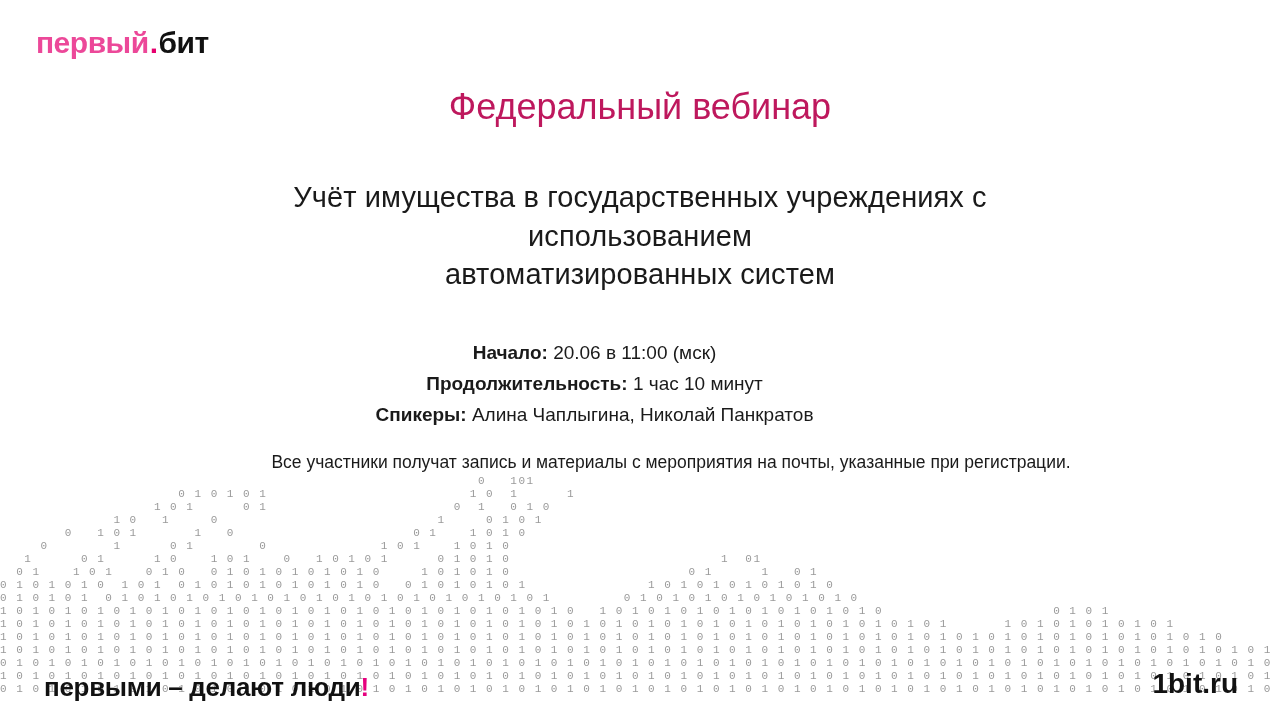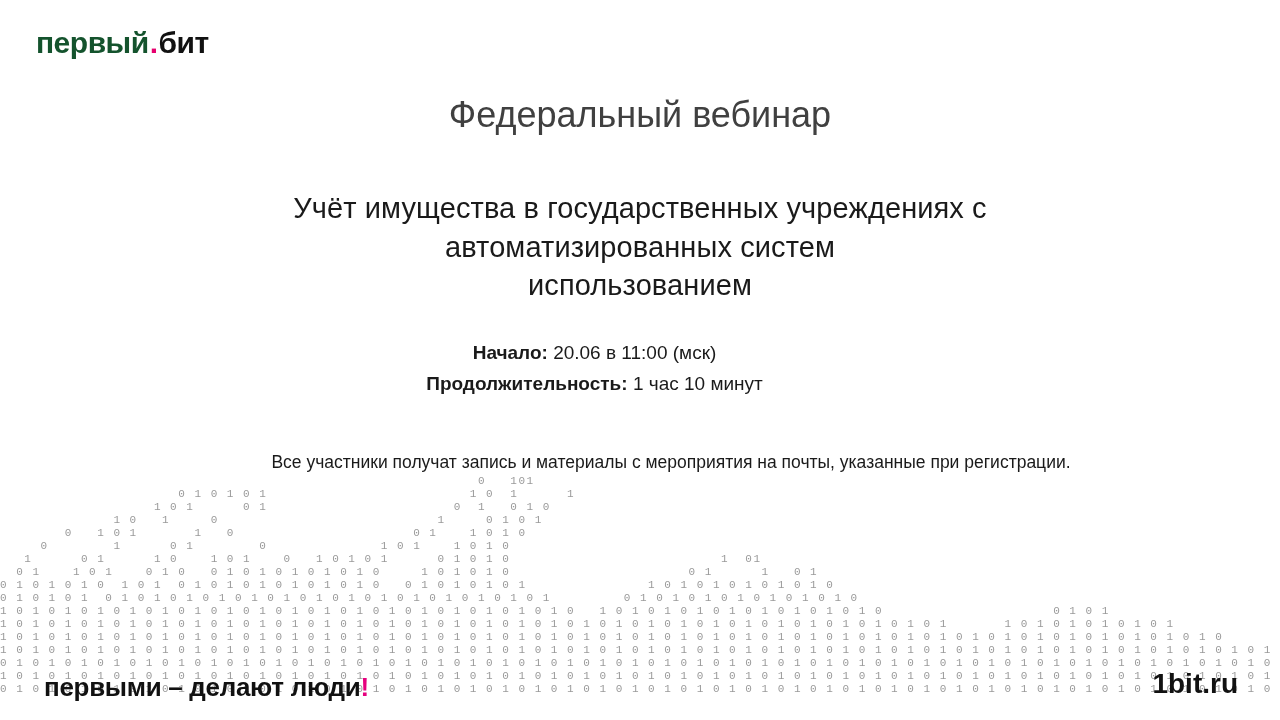--- a/index.html
+++ b/index.html
@@ -30,41 +30,41 @@
     top: 28px;
     left: 36px;
     display: flex;
     align-items: baseline;
     font-weight: bold;
     font-size: 30px;
     letter-spacing: -0.5px;
     color: #111111;
     line-height: 1;
   }
-  .logo .logo-first { color: #14532d; }
+  .logo .logo-first { color: #ec4899; }
   .logo .logo-dot {
     color: #e6006e;
     margin: 0 1px;
   }
   .logo .logo-bit { color: #111111; }
 
   
   .title-block {
     position: absolute;
     top: 82px;
     left: 0;
     width: 1280px;
     text-align: center;
   }
   .fed-title {
-    color: #404040;
+    color: #be185d;
     font-size: 36px;
     font-weight: normal;
     line-height: 1.15;
-    margin: 12px;
+    margin: 4px;
   }
   .main-title {
     margin: 9px;
     padding-top: 42px;
     font-size: 29px;
     font-weight: normal;
     color: #1a1a1a;
     line-height: 1.32;
     letter-spacing: 0.1px;
   }
@@ -157,34 +157,38 @@
   <div class="logo">
     <span class="logo-first">первый</span>
       <span class="logo-dot">.</span>
       <span class="logo-bit">бит</span>
   </div>
 
   <div class="title-block">
     <h1 class="fed-title">Федеральный вебинар</h1>
     <h2 class="main-title">
       <span class="line">Учёт имущества в государственных учреждениях с</span>
+      <span class="line">использованием</span>
       <span class="line">автоматизированных систем</span>
-      <span class="line">использованием</span>
     </h2>
   </div>
 
   <div class="details">
     <span class="row">
       <b>Начало:</b>
       <span>20.06 в 11:00 (мск)</span>
     </span>
     <span class="row">
       <b>Продолжительность:</b>
       <span>1 час 10 минут</span>
     </span>
+    <span class="row">
+      <b>Спикеры:</b>
+      <span>Алина Чаплыгина, Николай Панкратов</span>
+    </span>
   </div>
 
   <div class="note">Все участники получат запись и материалы с мероприятия на почты, указанные при регистрации.</div>
 
   <div class="skyline">
     <div class="skyline-canvas" id="skyline-canvas"><span class="bit-row">                                                           0   101                                                                                                        </span><span class="bit-row">                      0 1 0 1 0 1                         1 0  1      1                                                                                                    </span><span class="bit-row">                   1 0 1      0 1                       0  1   0 1 0                                                                                                       </span><span class="bit-row">              1 0   1     0                           1     0 1 0 1                                                                                                        </span><span class="bit-row">        0   1 0 1       1   0                      0 1    1 0 1 0                                                                                                          </span><span class="bit-row">     0        1      0 1        0              1 0 1    1 0 1 0                                                                                                            </span><span class="bit-row">   1      0 1      1 0    1 0 1    0   1 0 1 0 1      0 1 0 1 0                          1  01                                                                            </span><span class="bit-row">  0 1    1 0 1    0 1 0   0 1 0 1 0 1 0 1 0 1 0     1 0 1 0 1 0                      0 1      1   0 1                                                                     </span><span class="bit-row">0 1 0 1 0 1 0  1 0 1  0 1 0 1 0 1 0 1 0 1 0 1 0   0 1 0 1 0 1 0 1               1 0 1 0 1 0 1 0 1 0 1 0                                                                    </span><span class="bit-row">0 1 0 1 0 1  0 1 0 1 0 1 0 1 0 1 0 1 0 1 0 1 0 1 0 1 0 1 0 1 0 1 0 1         0 1 0 1 0 1 0 1 0 1 0 1 0 1 0                                                                 </span><span class="bit-row">1 0 1 0 1 0 1 0 1 0 1 0 1 0 1 0 1 0 1 0 1 0 1 0 1 0 1 0 1 0 1 0 1 0 1 0   1 0 1 0 1 0 1 0 1 0 1 0 1 0 1 0 1 0                     0 1 0 1                                  </span><span class="bit-row">1 0 1 0 1 0 1 0 1 0 1 0 1 0 1 0 1 0 1 0 1 0 1 0 1 0 1 0 1 0 1 0 1 0 1 0 1 0 1 0 1 0 1 0 1 0 1 0 1 0 1 0 1 0 1 0 1 0 1       1 0 1 0 1 0 1 0 1 0 1                          </span><span class="bit-row">1 0 1 0 1 0 1 0 1 0 1 0 1 0 1 0 1 0 1 0 1 0 1 0 1 0 1 0 1 0 1 0 1 0 1 0 1 0 1 0 1 0 1 0 1 0 1 0 1 0 1 0 1 0 1 0 1 0 1 0 1 0 1 0 1 0 1 0 1 0 1 0 1 0 1 0          1  0 1    </span><span class="bit-row">1 0 1 0 1 0 1 0 1 0 1 0 1 0 1 0 1 0 1 0 1 0 1 0 1 0 1 0 1 0 1 0 1 0 1 0 1 0 1 0 1 0 1 0 1 0 1 0 1 0 1 0 1 0 1 0 1 0 1 0 1 0 1 0 1 0 1 0 1 0 1 0 1 0 1 0 1 0 1 0 1 0 1 0 1  </span><span class="bit-row">0 1 0 1 0 1 0 1 0 1 0 1 0 1 0 1 0 1 0 1 0 1 0 1 0 1 0 1 0 1 0 1 0 1 0 1 0 1 0 1 0 1 0 1 0 1 0 1 0 1 0 1 0 1 0 1 0 1 0 1 0 1 0 1 0 1 0 1 0 1 0 1 0 1 0 1 0 1 0 1 0 1 0 1 0 1</span><span class="bit-row">1 0 1 0 1 0 1 0 1 0 1 0 1 0 1 0 1 0 1 0 1 0 1 0 1 0 1 0 1 0 1 0 1 0 1 0 1 0 1 0 1 0 1 0 1 0 1 0 1 0 1 0 1 0 1 0 1 0 1 0 1 0 1 0 1 0 1 0 1 0 1 0 1 0 1 0 1 0 1 0 1 0 1 0 1 0</span><span class="bit-row">0 1 0 1 0 1 0 1 0 1 0 1 0 1 0 1 0 1 0 1 0 1 0 1 0 1 0 1 0 1 0 1 0 1 0 1 0 1 0 1 0 1 0 1 0 1 0 1 0 1 0 1 0 1 0 1 0 1 0 1 0 1 0 1 0 1 0 1 0 1 0 1 0 1 0 1 0 1 0 1 0 1 0 1 0 1</span></div>
   </div>
 
   <div class="slogan">
     <span>первыми – делают люди</span><span class="excl">!</span>

